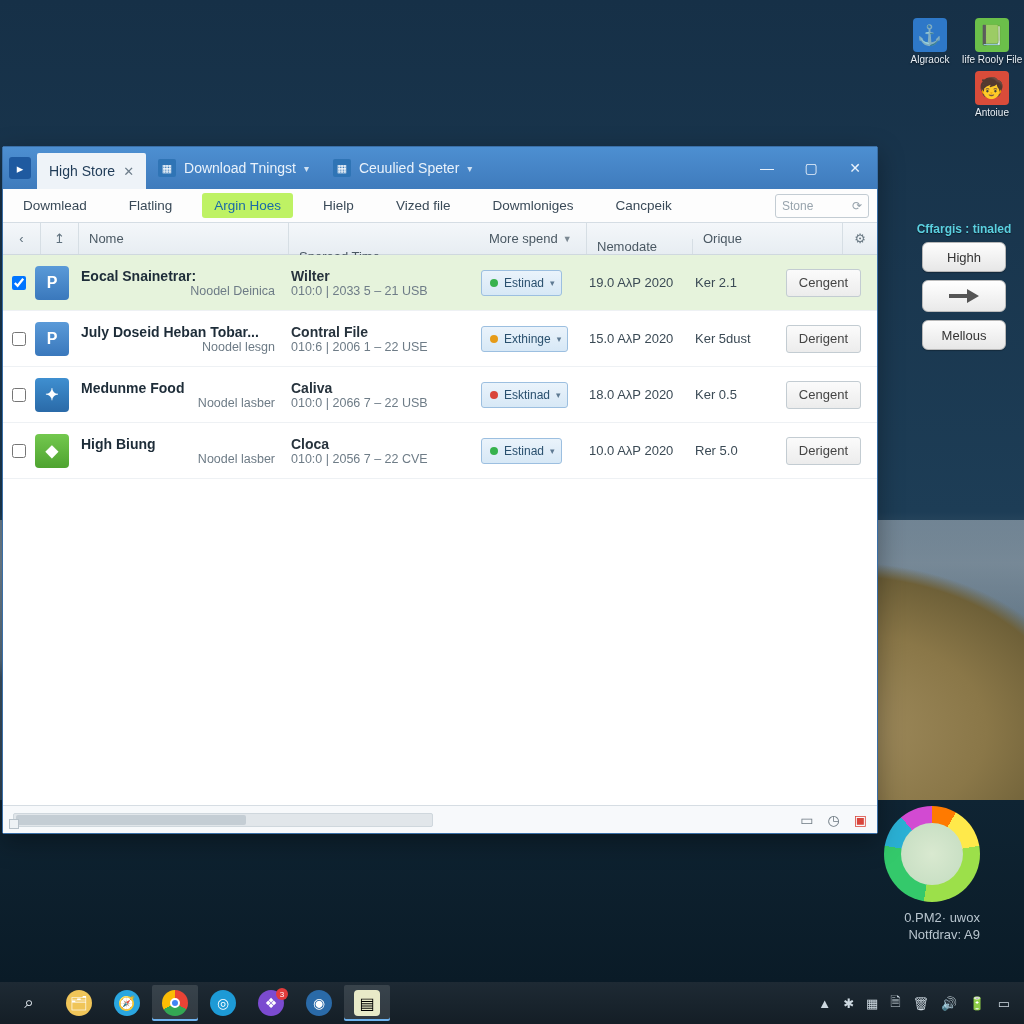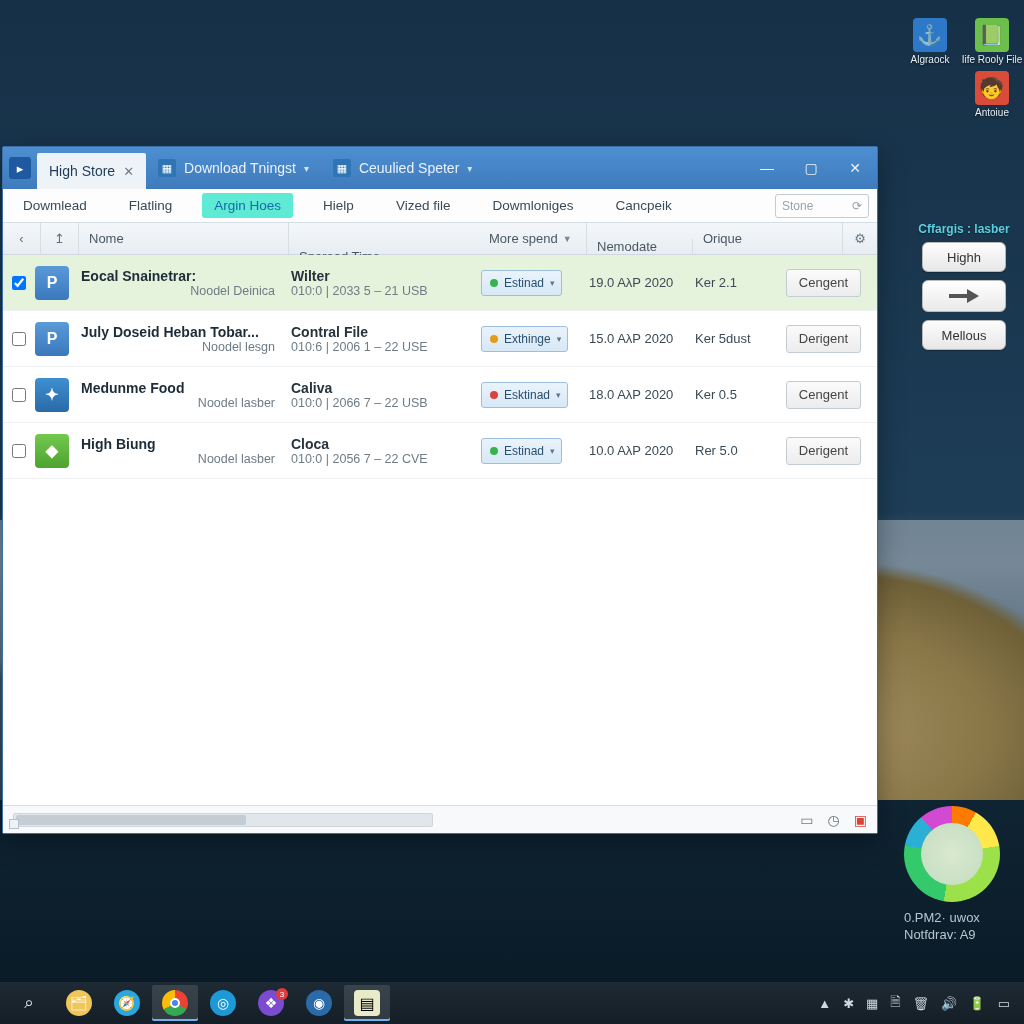--- a/index.html
+++ b/index.html
@@ -31,21 +31,21 @@
 .g-green { background: #6bbf4a; }
 .g-red { background: #d94c3a; }
 
 
 .sidebar-widget { position: absolute; right: 10px; top: 222px; width: 100px; }
 .sidebar-title { color: #5bd0e0; font-size: 12px; font-weight: 600; text-align: center; margin-bottom: 6px; text-shadow: 0 1px 1px rgba(0,0,0,.5);}
 .sidebar-btn { width: 84px; height: 30px; margin: 0 auto 8px; background: linear-gradient(#fdfdfd,#e7e7e7); border: 1px solid #b8b8b8; border-radius: 6px; display:flex; align-items:center; justify-content:center; font-size:13px; color:#333; box-shadow: 0 1px 1px rgba(0,0,0,.25); cursor:pointer;}
 .sidebar-arrow { width:84px; height:32px; margin:0 auto 8px; background: linear-gradient(#fff,#e9e9e9); border:1px solid #bcbcbc; border-radius:6px; display:flex;align-items:center;justify-content:center; }
 
 
-.clock-widget { position: absolute; right: 24px; bottom: 80px; text-align:left; }
+.clock-widget { position: absolute; right: 44px; bottom: 80px; text-align:right; }
 .clock-ring { width: 96px; height:96px; border-radius:50%; background: conic-gradient(#ff7a00 0 30deg, #ffe94a 30deg 80deg, #9ce04a 80deg 190deg, #34c96b 190deg 280deg, #2ab0d4 280deg 320deg, #d24ad2 320deg 360deg); display:flex;align-items:center;justify-content:center; margin:0 auto 8px;}
 .clock-ring::after{content:"";width:62px;height:62px;border-radius:50%;background:radial-gradient(circle,#d9e9d0,#c3dcc0);}
 .clock-line{ color:#b9c6cf; font-size:13px; line-height:1.3;}
 
 
 .win {
   position: absolute; left: 2px; top: 146px; width: 876px; height: 688px;
   background: #fff; border: 1px solid #3a6fa7; border-radius: 2px;
   box-shadow: 0 8px 26px rgba(0,0,0,.35);
   display: flex; flex-direction: column;
@@ -56,21 +56,21 @@
 .tab { display:flex; align-items:center; padding:0 12px; gap:8px; font-size:14px; color:#e9f2fb; cursor:pointer; position:relative; }
 .tab.active { background:#eef3f8; color:#1f3b57; border-top-left-radius:2px; border-top-right-radius:2px; margin-top:6px; }
 .tab .x { font-size:13px; color:#6d7d8a; }
 .tab .t-icon{width:18px;height:18px;background:#2f74b5;border-radius:2px;display:inline-flex;align-items:center;justify-content:center;color:#fff;font-size:11px;}
 .tab .chev{font-size:10px;color:#d0e2f3;}
 .win-controls{ margin-left:auto; display:flex; }
 .win-controls div{ width:44px; display:flex;align-items:center;justify-content:center;color:#eaf2fb;font-size:14px;cursor:pointer;}
 
 .menubar { height:34px; background:#fdfdfd; border-bottom:1px solid #d5dde4; display:flex; align-items:center; padding:0 8px; gap:2px;}
 .menuitem{ padding:5px 12px; font-size:13.5px; color:#3a4a58; border-radius:3px; cursor:pointer;}
-.menuitem.sel{ background:#5eead4; color:#1a6aa8;}
+.menuitem.sel{ background:#bef264; color:#1a6aa8;}
 .search-box{ margin-left:auto; width:94px; height:24px; border:1px solid #c3ccd3; border-radius:3px; display:flex;align-items:center; padding:0 6px; font-size:12px; color:#98a4ad;}
 .search-box .mag{ margin-left:auto; font-size:12px;}
 
 .headerbar{ height:32px; background:linear-gradient(#f4f7fa,#e7edf2); border-bottom:1px solid #cfd8df; display:flex; align-items:stretch; font-size:13px; color:#4a5863;}
 .hb-btn{ width:38px; border-right:1px solid #d6dee4; display:flex;align-items:center;justify-content:center; cursor:pointer; color:#5f707d;}
 .hb-col{ display:flex;align-items:center; padding:0 10px; border-right:1px solid #d6dee4; gap:5px; cursor:pointer;}
 .hb-col .dd{font-size:9px;color:#7b8892;}
 .hb-gear{ width:34px; display:flex;align-items:center;justify-content:center; color:#6b7a85; cursor:pointer;}
 .c-name{flex:0 0 210px;} .c-time{flex:0 0 190px;margin-top:33px;} .c-more{flex:0 0 108px;} .c-date{flex:0 0 106px;margin-top:16px;} .c-drq{flex:0 0 116px;}
 
@@ -134,21 +134,21 @@
         <div class="lbl">Iife
 Rooly File</div>
       </div>
       <div class="dicon">
         <div class="glyph g-red">🧒</div>
         <div class="lbl">Antoiue</div>
       </div>
     </div>
 
   <div class="sidebar-widget">
-    <div class="sidebar-title">Cffargis : lasber</div>
+    <div class="sidebar-title">Cffargis : tinaled</div>
     <div class="sidebar-btn">Highh</div>
     <div class="sidebar-arrow">
       <svg width="34" height="18" viewBox="0 0 34 18">
           <path d="M2 7h18V2l12 7-12 7v-5H2z" fill="#555"></path>
         </svg>
     </div>
     <div class="sidebar-btn">Mellous</div>
   </div>
 
   <div class="clock-widget">

